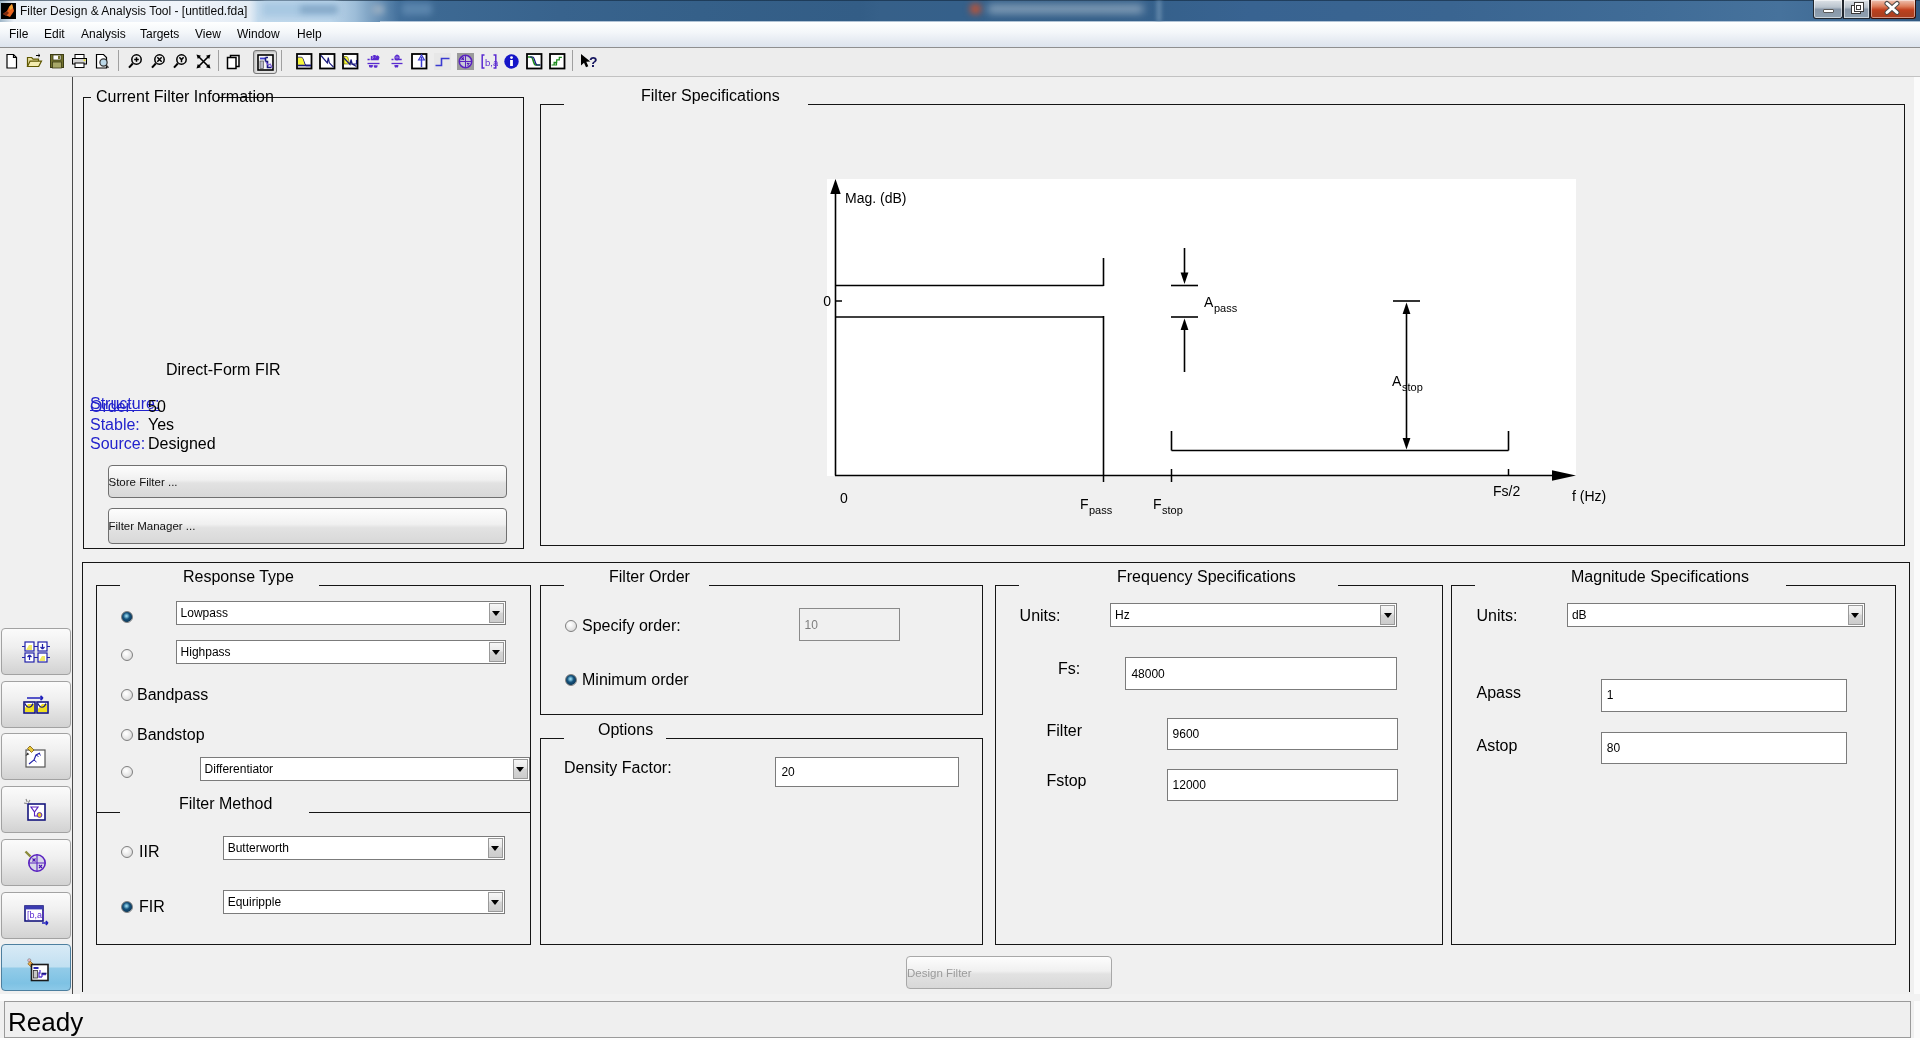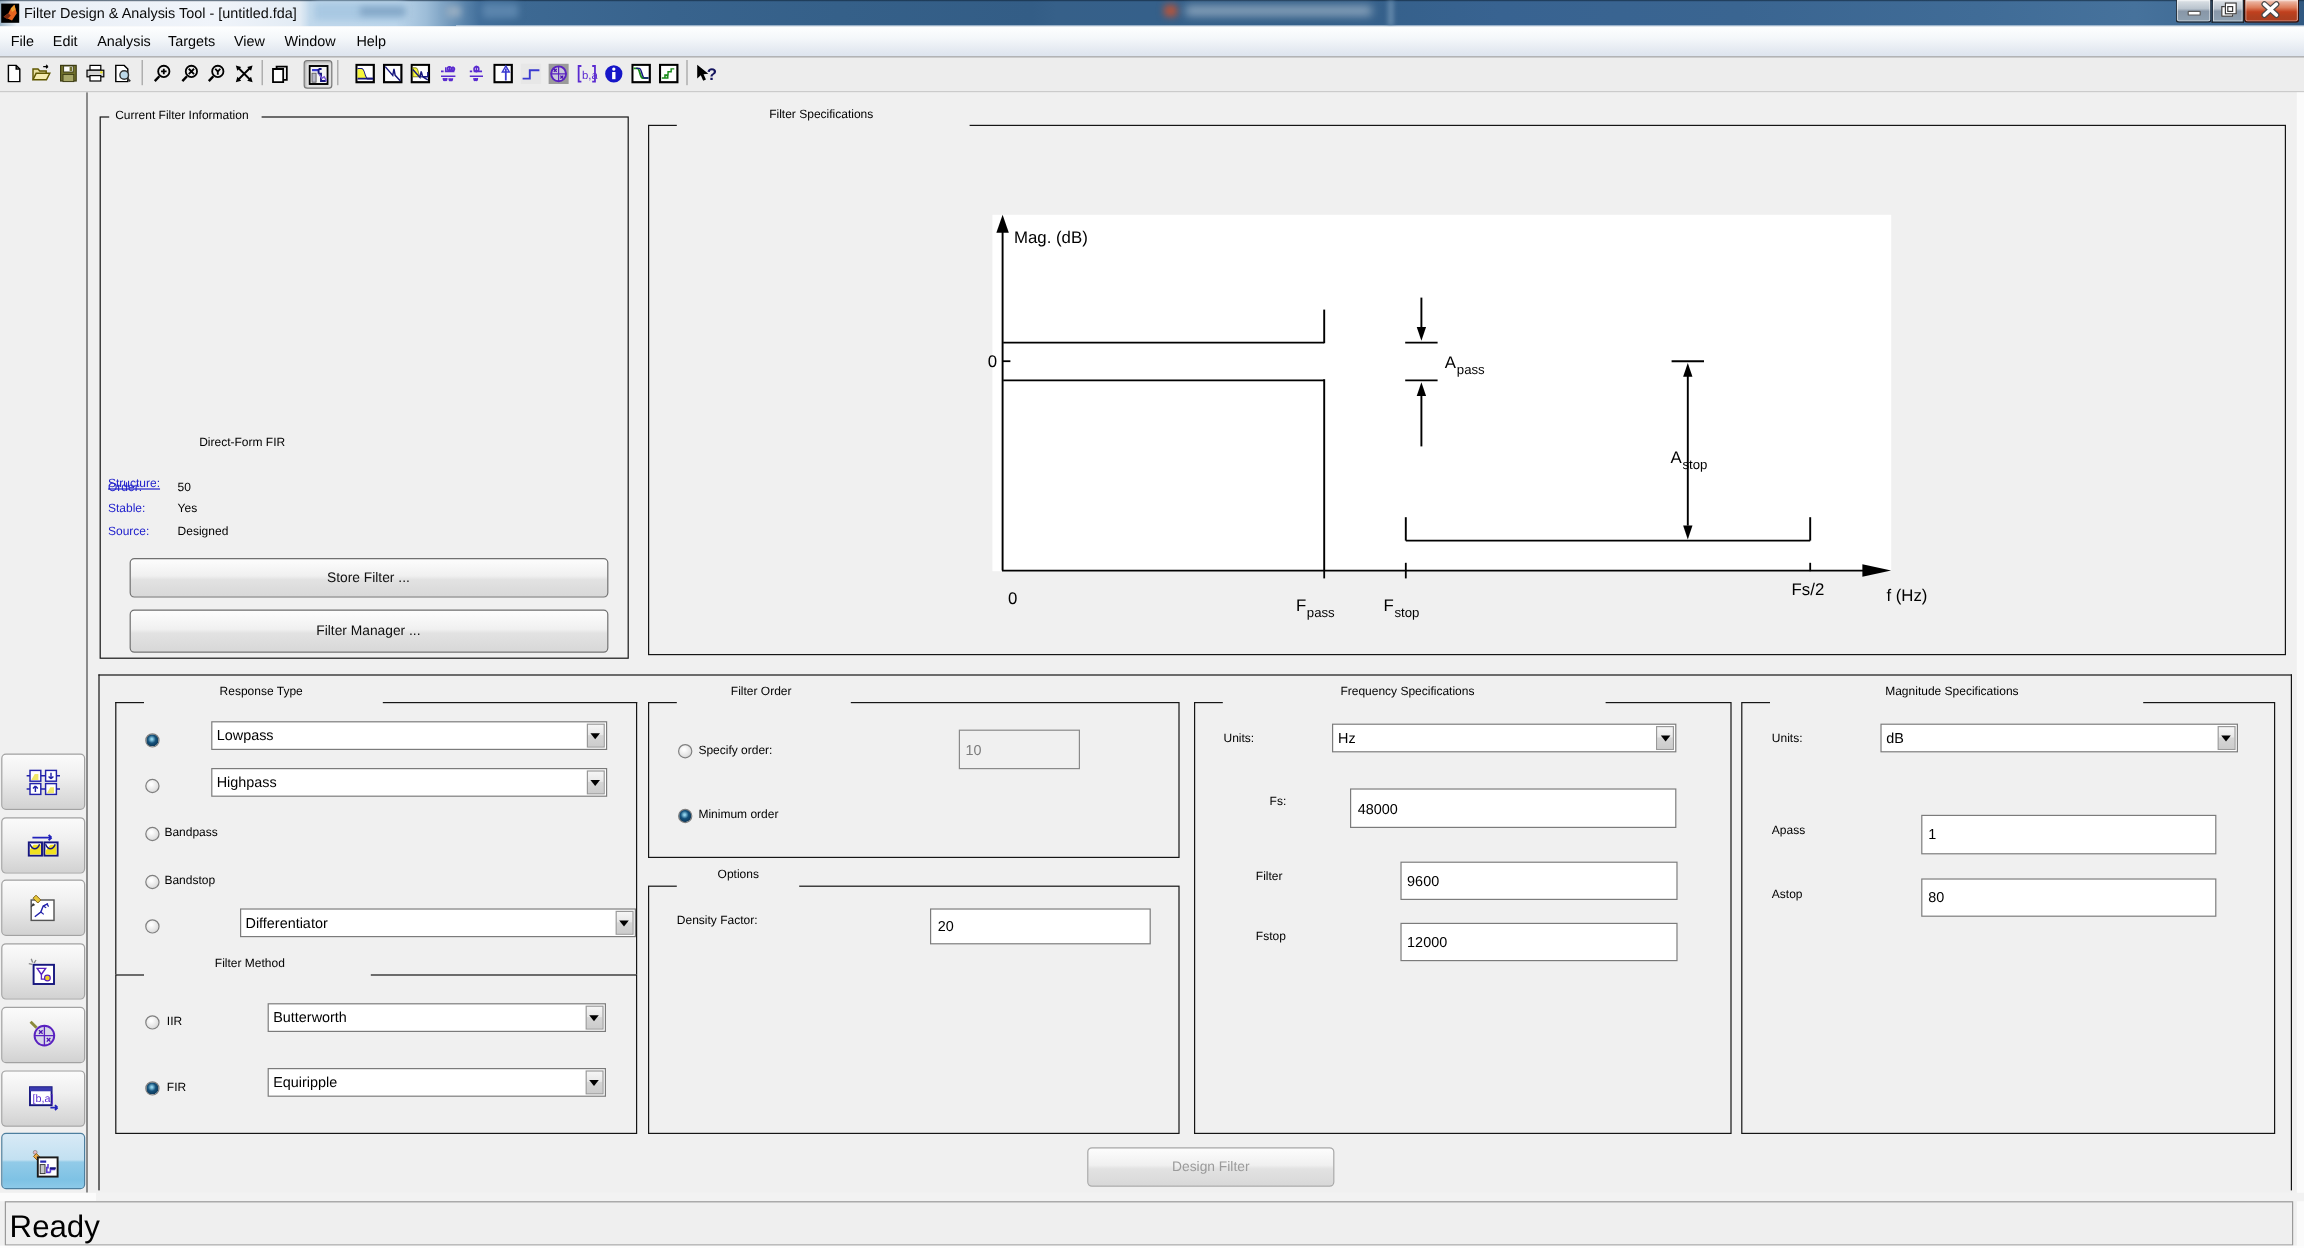--- a/index.html
+++ b/index.html
@@ -1,33 +1,33 @@
 <!DOCTYPE html>
 <html><head>
 <meta charset="utf-8">
 <style>
 html,body{margin:0;padding:0;}
 body{width:1920px;height:1040px;overflow:hidden;position:relative;
   font-family:"Liberation Sans",sans-serif;background:#f0f0f0;}
 .abs{position:absolute;}
-.lbl{position:absolute;font-size:10px;color:#000;white-space:nowrap;line-height:14px;}
+.lbl{position:absolute;font-size:16px;color:#000;white-space:nowrap;line-height:14px;}
 .gbox{position:absolute;border:1.5px solid #151515;}
 .gap{position:absolute;height:4px;background:#f0f0f0;}
 .combo{position:absolute;background:#fff;border:1px solid #7b7b7b;}
 .combo .tx{position:absolute;left:4px;top:50%;transform:translateY(-50%);font-size:12px;color:#000;white-space:nowrap;}
 .cbtn{position:absolute;right:1px;top:1px;bottom:1px;width:15px;background:linear-gradient(#f6f6f6,#e8e8e8 45%,#d5d5d5 50%,#cccccc);border:1px solid #999;box-sizing:border-box;}
 .cbtn:after{content:"";position:absolute;left:50%;top:50%;margin-left:-4px;margin-top:-2px;border-left:4px solid transparent;border-right:4px solid transparent;border-top:5px solid #000;}
 .edit{position:absolute;background:#fff;border:1px solid #7b7b7b;font-size:12px;color:#000;}
 .edit span{position:absolute;left:5px;top:50%;transform:translateY(-50%);}
 .radio{position:absolute;width:12px;height:12px;border-radius:50%;
   background:radial-gradient(circle at 40% 35%,#fdfdfd 10%,#e4e4e4 60%,#c8c8c8);border:1px solid #7f7f7f;box-sizing:border-box;}
 .radio.sel{background:radial-gradient(circle at 45% 40%,#8fd1ea 8%,#15527c 40%,#0d3a5c 70%,#cfe4f0 78%,#e8e8e8);}
 .btn{position:absolute;border:1px solid #707070;border-radius:4px;
   background:linear-gradient(#fdfdfd,#f0f0f0 45%,#e2e2e2 55%,#d8d8d8);
-  font-size:11.5px;color:#111;text-align:center;}
+  font-size:11.5px;color:#111;}
 .btn span{position:absolute;left:0;right:0;top:50%;transform:translateY(-50%);}
 .menuitem{position:absolute;top:0;height:100%;font-size:12px;color:#040404;line-height:25px;}
 .ticon{position:absolute;top:53px;}
 .tsep{position:absolute;top:50px;height:21px;width:1px;background:#a0a0a0;}
 .sbtn{position:absolute;z-index:6;left:1px;width:70px;border:1px solid #a2a2a2;border-radius:4px;box-sizing:border-box;
   background:linear-gradient(#fbfbfb,#efefef 40%,#e0e0e0 70%,#d2d2d2);}
 .sbtn.sel{background:linear-gradient(#d8eaf6,#c2e0f1 48%,#92cbe8 52%,#7ec2e4 85%,#8cc9e8);border-color:#4d7f9f;}
 .sbtn svg{position:absolute;left:50%;top:50%;transform:translate(-50%,-50%);}
 </style>
 </head>

